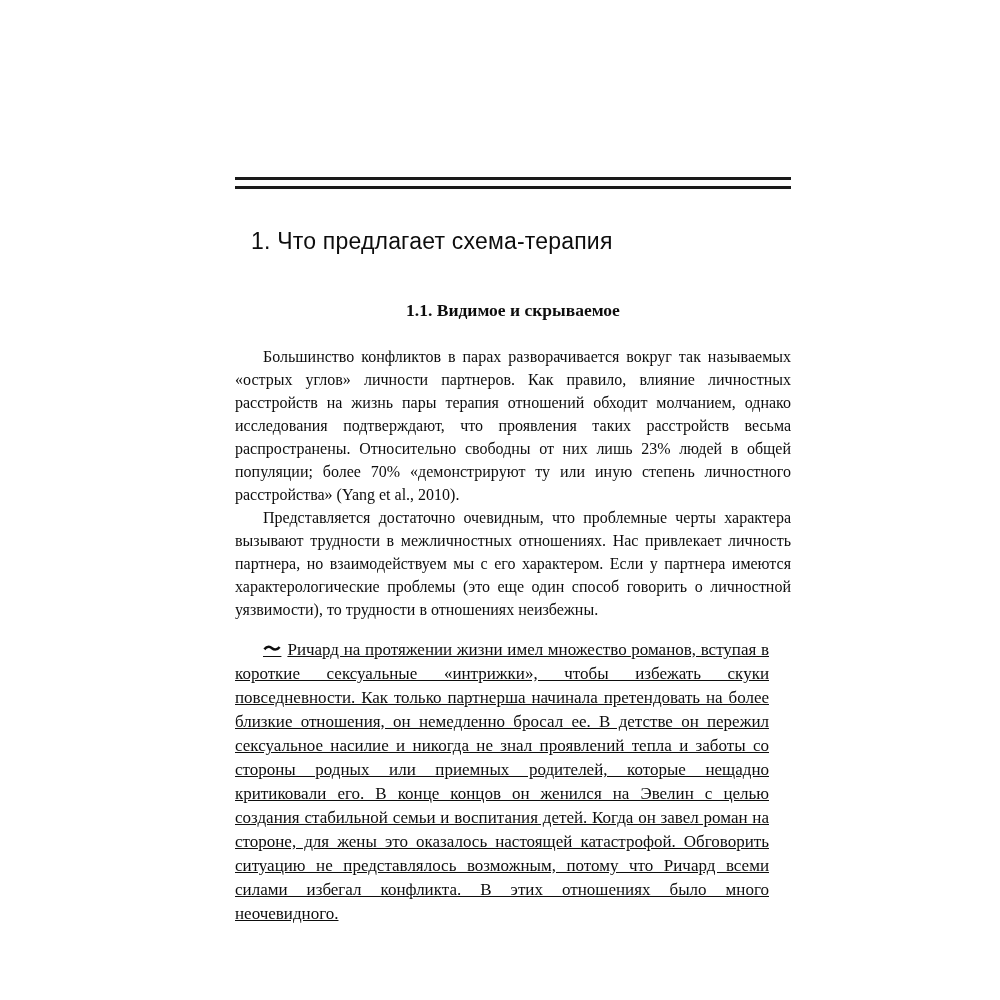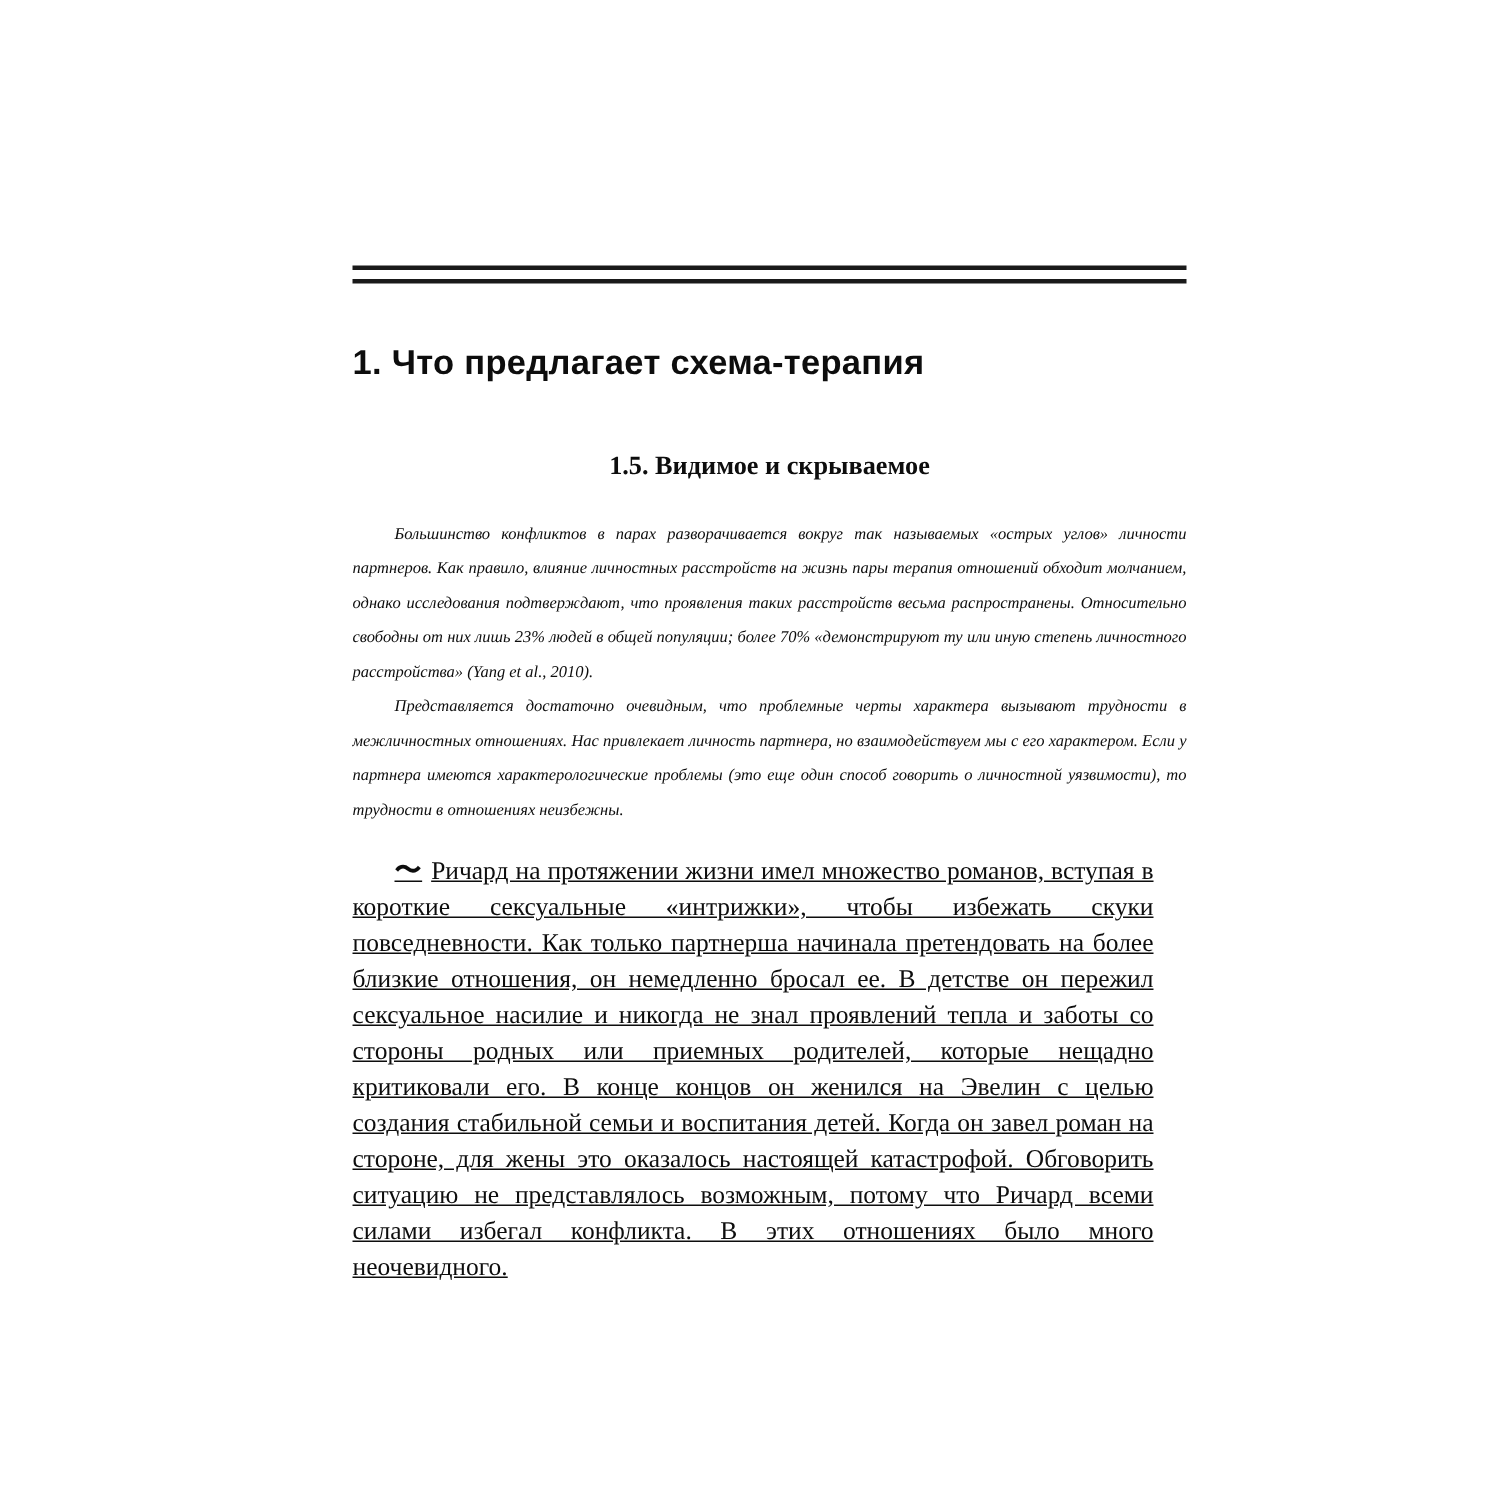--- a/index.html
+++ b/index.html
@@ -22,46 +22,45 @@
     top: 177px;
     width: 556px;
   }
   .double-rule {
     height: 6px;
     border-top: 3px solid #1a1a1a;
     border-bottom: 3px solid #1a1a1a;
     margin-bottom: 0;
   }
   .chapter-title {
-    margin: 38px 0 0 0;
+    margin: 38px 0 0 16px;
     font-family: "Liberation Sans", sans-serif;
-    font-weight: bold;
+    font-weight: normal;
     font-size: 23px;
     line-height: 28px;
     letter-spacing: 0.2px;
     text-align: left;
   }
   .section-title {
     margin: 44px 0 0 0;
     font-family: "Liberation Serif", serif;
     font-weight: bold;
     font-size: 17.5px;
     line-height: 22px;
     text-align: center;
   }
   .body-text {
     margin-top: 24px;
   }
   .body-text p {
     margin: 0;
-    font-size: 11px;
+    font-size: 16px;
     line-height: 23px;
     text-align: justify;
     text-indent: 28px;
-    font-style: italic;
   }
   .case-example {
     margin: 16px 0 0 0;
     padding-right: 22px;
     font-size: 17px;
     line-height: 24px;
     text-align: justify;
     text-indent: 28px;
     text-decoration: underline;
   }
@@ -75,21 +74,21 @@
 </head>
 <body>
 
 <div class="page">
   <div class="content-column">
 
     <div class="double-rule"></div>
 
     <h1 class="chapter-title">1. Что предлагает схема-терапия</h1>
 
-    <h2 class="section-title">1.5. Видимое и скрываемое</h2>
+    <h2 class="section-title">1.1. Видимое и скрываемое</h2>
 
     <div class="body-text">
       <p>Большинство конфликтов в парах разворачивается вокруг так называемых «острых углов» личности партнеров. Как правило, влияние личностных расстройств на жизнь пары терапия отношений обходит молчанием, однако исследования подтверждают, что проявления таких расстройств весьма распространены. Относительно свободны от них лишь 23% людей в общей популяции; более 70% «демонстрируют ту или иную степень личностного расстройства» (Yang et al., 2010).</p>
       <p>Представляется достаточно очевидным, что проблемные черты характера вызывают трудности в межличностных отношениях. Нас привлекает личность партнера, но взаимодействуем мы с его характером. Если у партнера имеются характерологические проблемы (это еще один способ говорить о личностной уязвимости), то трудности в отношениях неизбежны.</p>
     </div>
 
     <p class="case-example">
       <span class="ornament">〜</span><span>Ричард на протяжении жизни имел множество романов, вступая в короткие сексуальные «интрижки», чтобы избежать скуки повседневности. Как только партнерша начинала претендовать на более близкие отношения, он немедленно бросал ее. В детстве он пережил сексуальное насилие и никогда не знал проявлений тепла и заботы со стороны родных или приемных родителей, которые нещадно критиковали его. В конце концов он женился на Эвелин с целью создания стабильной семьи и воспитания детей. Когда он завел роман на стороне, для жены это оказалось настоящей катастрофой. Обговорить ситуацию не представлялось возможным, потому что Ричард всеми силами избегал конфликта. В этих отношениях было много неочевидного.</span>
     </p>
 

